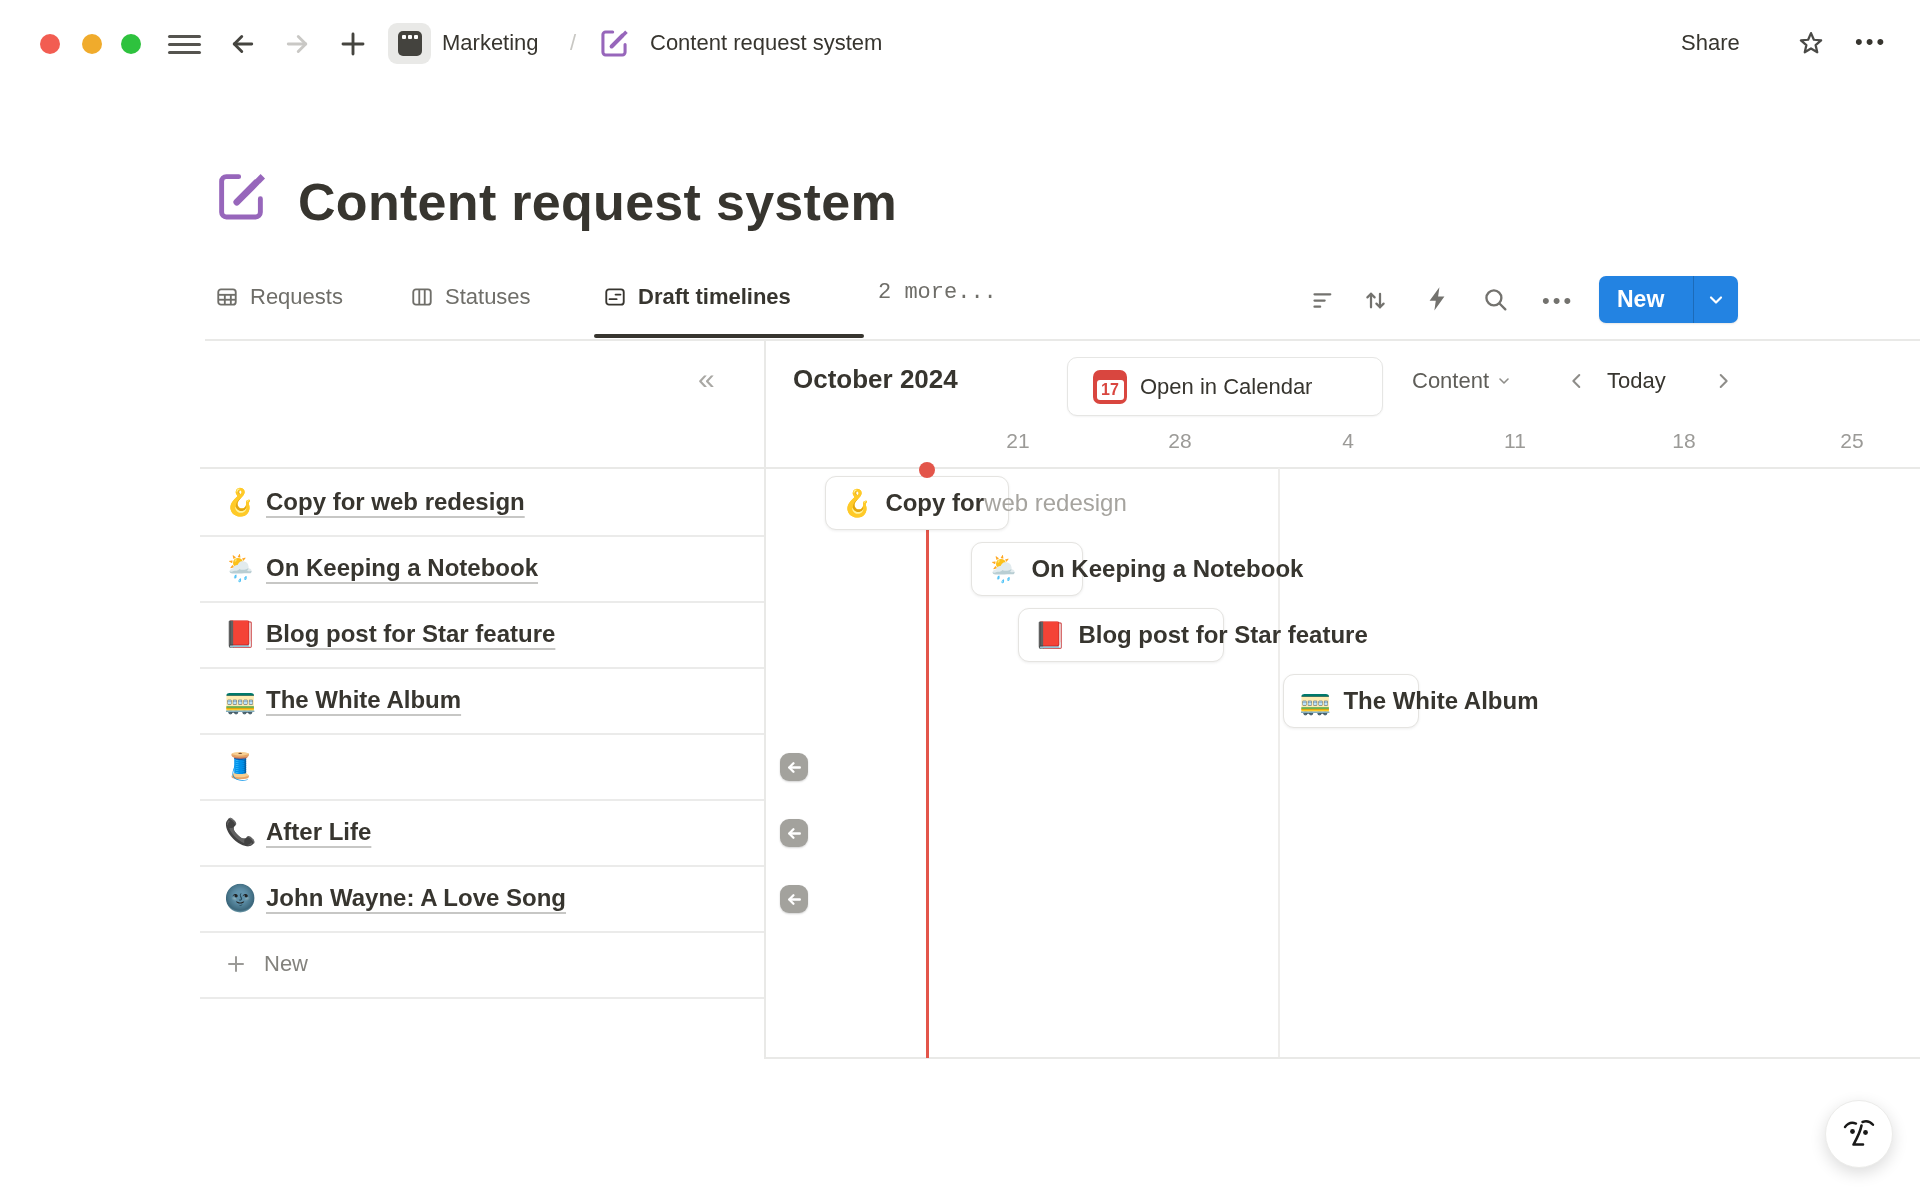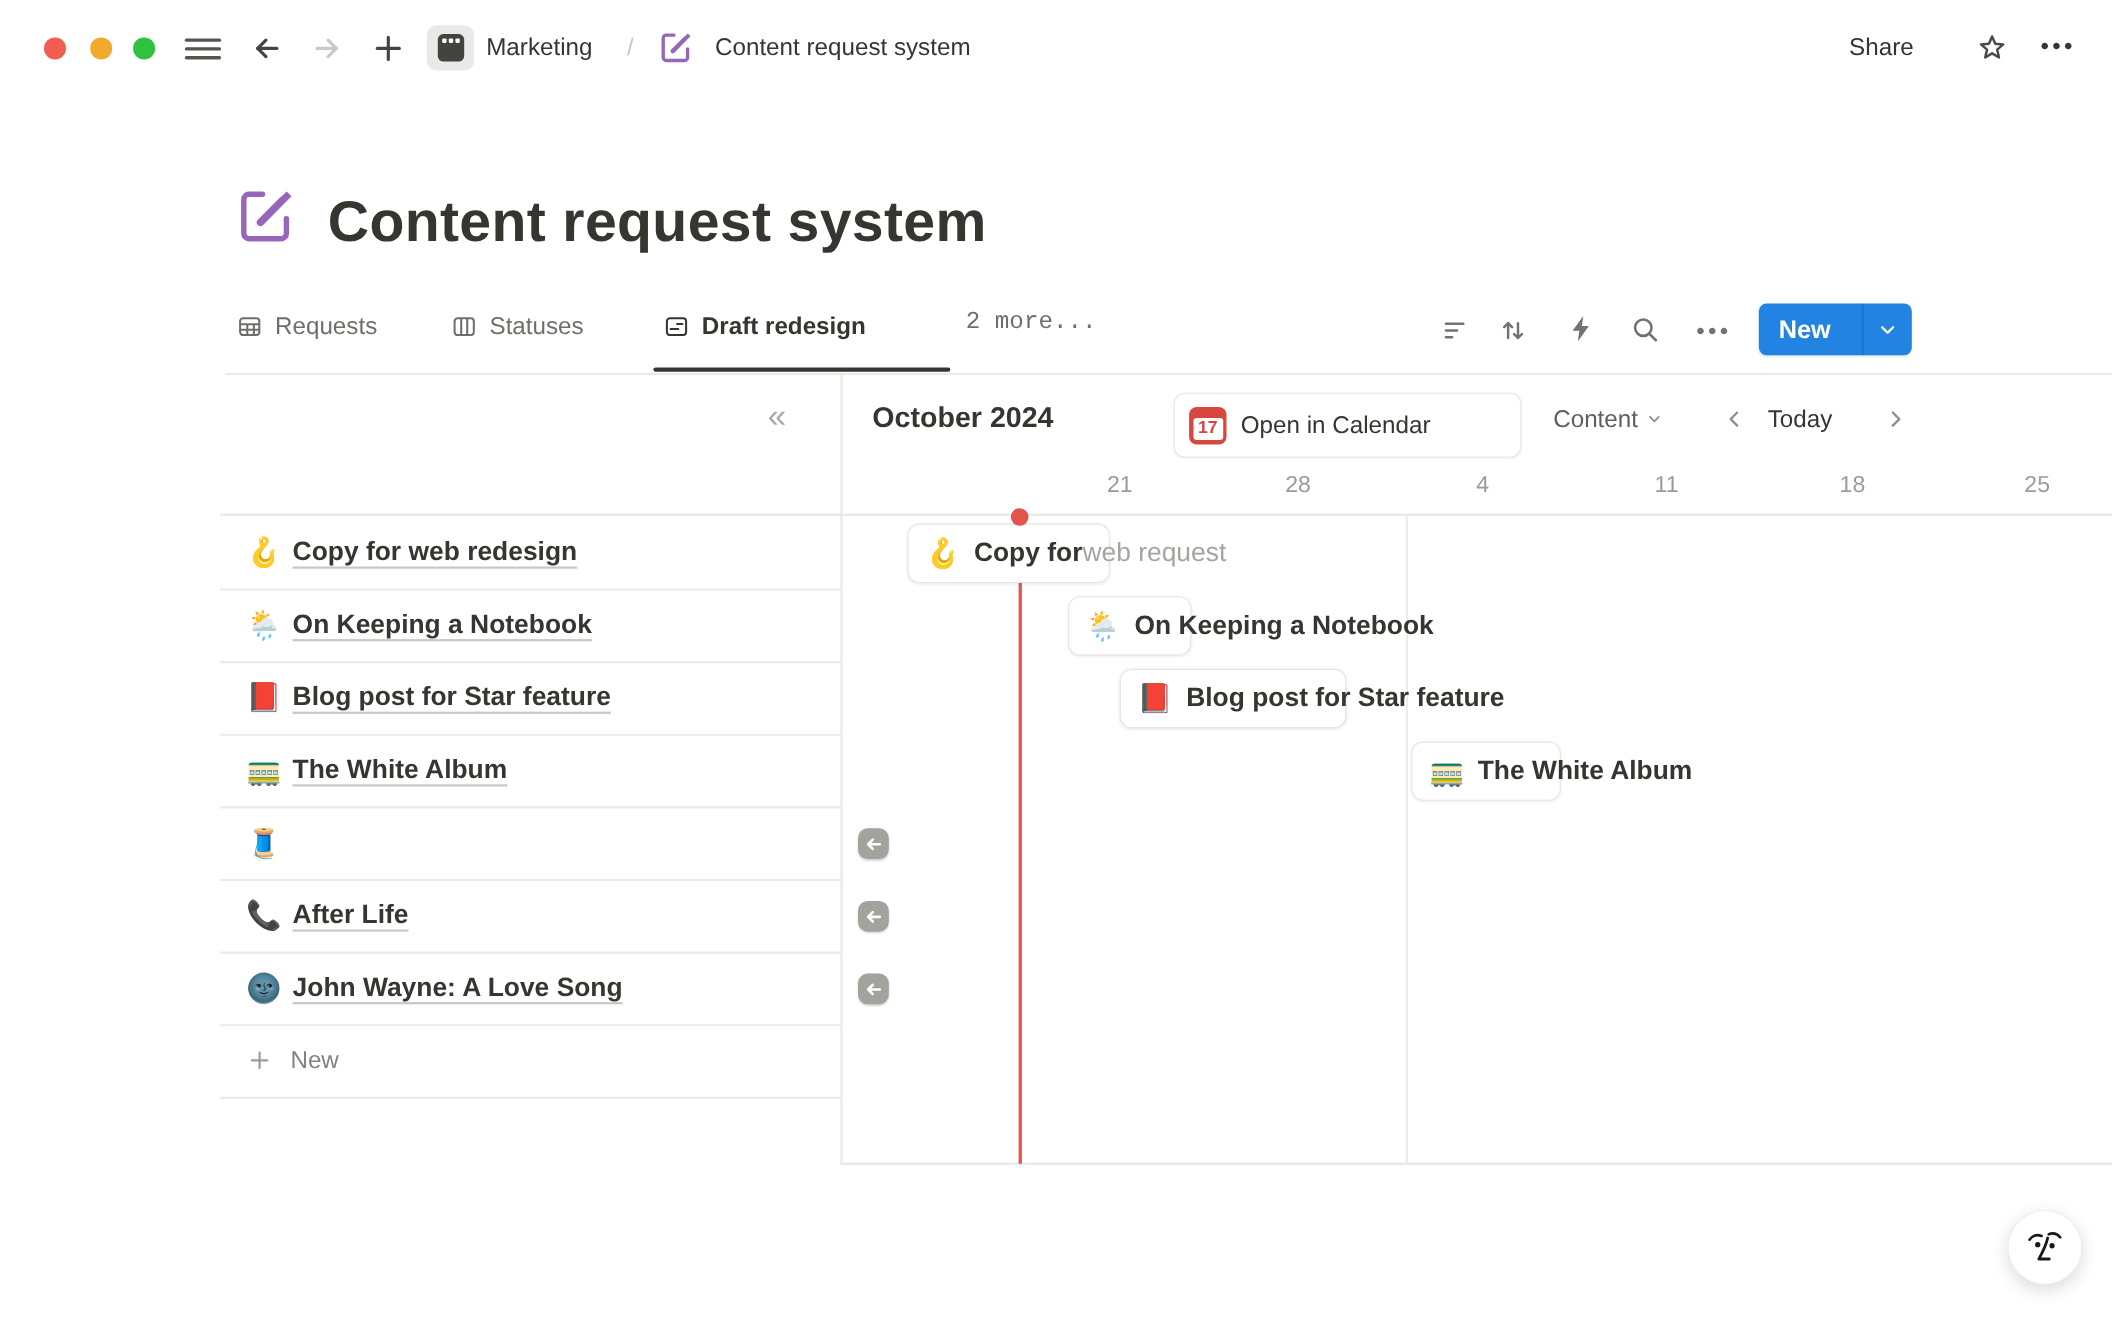--- a/index.html
+++ b/index.html
@@ -30,21 +30,21 @@
   
   .new-btn{display:flex;align-items:center;background:#2383e2;border-radius:7px;height:47px;width:139px;
            box-shadow:0 1px 2px rgba(0,0,0,.1);cursor:default;}
   .new-label{color:#fff;font-size:23px;font-weight:600;padding:0 0 0 18px;flex:1;}
   .new-div{width:1.5px;height:47px;background:rgba(0,0,0,.18);}
   . toolbar-ellipsis{color:#73726e;}
 
   
   .month-label{font-size:26px;font-weight:700;color:#37352f;white-space:nowrap;}
   .cal-btn{display:flex;align-items:center;gap:13px;width:316px;height:59px;border:1.5px solid #e6e6e4;border-radius:10px;
-           background:#fff;box-shadow:0 1px 2px rgba(0,0,0,.05);padding-left:13px;box-sizing:border-box;
+           background:#fff;box-shadow:0 1px 2px rgba(0,0,0,.05);padding-left:25px;box-sizing:border-box;
            font-size:22px;font-weight:500;color:#37352f;white-space:nowrap;}
   .cal-ic{width:34px;height:34px;background:#d9463f;border-radius:7px;position:relative;flex:0 0 auto;}
   .cal-ic-in{position:absolute;left:3.5px;right:3.5px;top:10px;bottom:3.5px;background:#fff;border-radius:3px;
              display:flex;align-items:center;justify-content:center;font-size:16px;font-weight:700;color:#d9463f;}
   .ghost{font-size:22px;font-weight:500;color:#5f5e59;display:flex;align-items:center;gap:7px;white-space:nowrap;}
   .today-lbl{color:#37352f;}
 
   
   .wk{position:absolute;transform:translateX(-50%);font-size:21px;color:#9b9a97;top:429px;z-index:0;}
   .range-pill{position:absolute;left:800px;top:416px;width:206px;height:45px;border-radius:23px;background:#f1f1ef;
@@ -160,21 +160,21 @@
         <path d="M13.5 4v14"></path>
     </svg>
     <span>Statuses</span>
   </div>
   <div class="abs tab active" style="left:593px;top:284px;">
     <svg width="24" height="24" viewBox="0 0 22 22" fill="none" stroke="#37352f" stroke-width="1.7" stroke-linecap="round">
       <rect x="3" y="4" width="16" height="14" rx="2.5"></rect>
         <path d="M11.5 8.8h4.5"></path>
         <path d="M6 13h6.5"></path>
     </svg>
-    <span>Draft redesign</span>
+    <span>Draft timelines</span>
   </div>
   <div class="abs tab" style="left:868px;top:280px;font-family:Liberation Mono, monospace;">
     <span>2 more...</span>
   </div>
   <div class="abs tab-underline" style="left:584px;top:334px;width:270px;"></div>
   <div class="abs hdiv" style="left:195px;top:339px;width:1725px;height:1.5px;"></div>
 
   <div class="abs" style="left:1300px;top:287px;">
     <svg width="27" height="27" viewBox="0 0 24 24" fill="none" stroke="#73726e" stroke-width="2" stroke-linecap="round">
       <path d="M4 6.5h14"></path>
@@ -298,21 +298,21 @@
   <div class="abs hdiv" style="left:754px;top:341px;width:1.5px;height:717px;"></div>
   <div class="abs" style="left:1268px;top:468px;width:1.5px;height:590px;background:#eeedeb;"></div>
   <div class="abs hdiv" style="left:754px;top:1057px;width:1166px;height:1.5px;"></div>
 
   <div class="today-line"></div>
   <div class="today-dot"></div>
 
   <div class="card" style="left:815px;top:476px;width:184px;">
     <span class="emoji">🪝</span>
     <span>Copy for </span>
-    <span class="out">web request</span>
+    <span class="out">web redesign</span>
   </div>
   <div class="card" style="left:961px;top:542px;width:112px;">
     <span class="emoji">🌦️</span>
     <span>On Keeping a Notebook</span>
   </div>
   <div class="card" style="left:1008px;top:608px;width:206px;">
     <span class="emoji">📕</span>
     <span>Blog post for Star feature</span>
   </div>
   <div class="card" style="left:1273px;top:674px;width:136px;">

